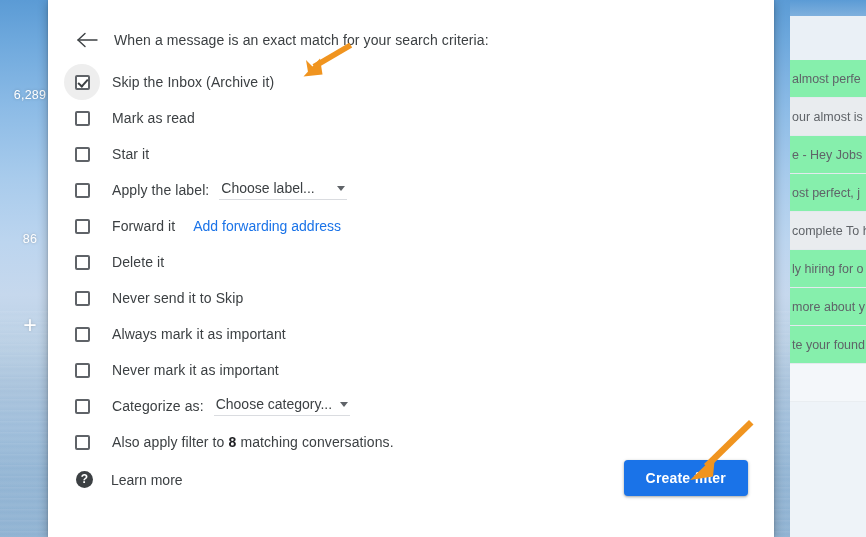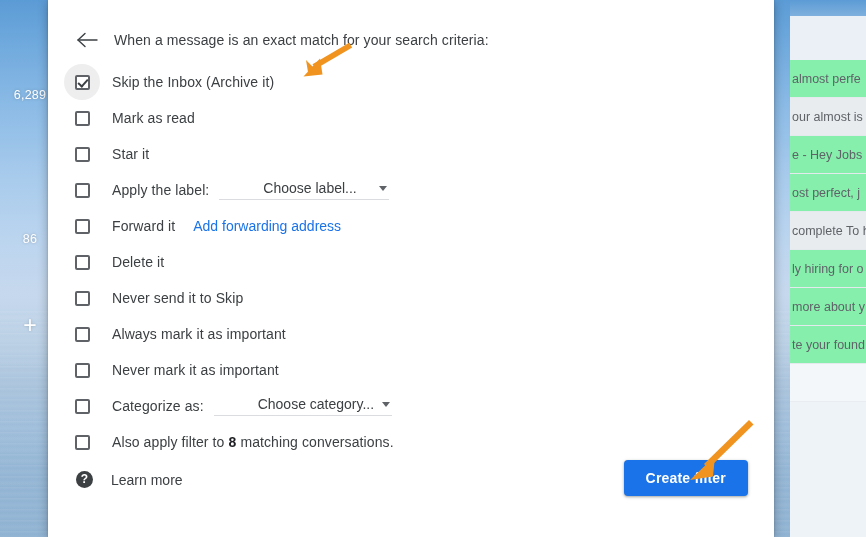--- a/index.html
+++ b/index.html
@@ -206,21 +206,20 @@
     align-items: center;
     border-bottom: 1px solid #dadce0;
     padding: 0 2px 3px 2px;
     cursor: pointer;
     min-width: 120px;
   }
   .select .sel-text {
     font-size: 14px;
     color: #3c4043;
     white-space: nowrap;
-    margin-left: 42px;
   }
   .select .caret {
     margin-left: 22px;
     width: 0; height: 0;
     border-left: 4.5px solid transparent;
     border-right: 4.5px solid transparent;
     border-top: 5px solid #5f6368;
   }
   .select.narrow { min-width: 0; }
   .select.narrow .caret { margin-left: 8px; }

